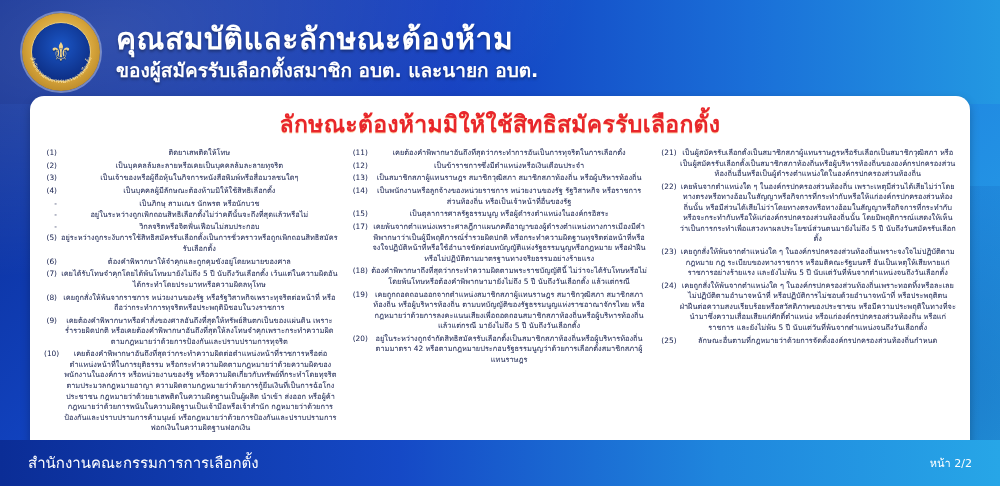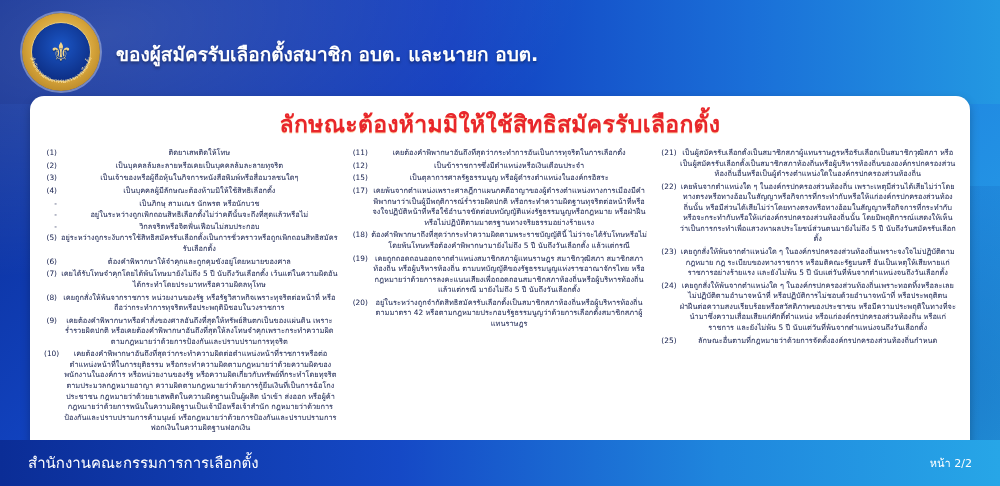--- a/index.html
+++ b/index.html
@@ -146,20 +146,21 @@
         <defs>
           <path id="arcpath" d="M 8,39 A 31,31 0 0 0 70,39"></path>
         </defs>
         <text>
           <textPath href="#arcpath" startOffset="50%" text-anchor="middle">สำนักงานคณะกรรมการการเลือกตั้ง</textPath>
         </text>
       </svg>
       <div class="glyph">⚜</div>
     </div>
     <div class="titles">
+      <div class="title-main">คุณสมบัติและลักษณะต้องห้าม</div>
       <div class="title-sub">ของผู้สมัครรับเลือกตั้งสมาชิก อบต. และนายก อบต.</div>
     </div>
   </div>
 
   <div class="card">
     <div class="card-title">ลักษณะต้องห้ามมิให้ใช้สิทธิสมัครรับเลือกตั้ง</div>
     <div class="cols">
       <div class="col" id="col0">
           <div class="item">
             <div class="num">(1)</div>
@@ -219,20 +220,28 @@
       <div class="col" id="col1">
           <div class="item">
             <div class="num">(11)</div>
             <div class="txt">เคยต้องคำพิพากษาอันถึงที่สุดว่ากระทำการอันเป็นการทุจริตในการเลือกตั้ง</div>
           </div>
           <div class="item">
             <div class="num">(12)</div>
             <div class="txt">เป็นข้าราชการซึ่งมีตำแหน่งหรือเงินเดือนประจำ</div>
           </div>
           <div class="item">
+            <div class="num">(13)</div>
+            <div class="txt">เป็นสมาชิกสภาผู้แทนราษฎร สมาชิกวุฒิสภา สมาชิกสภาท้องถิ่น หรือผู้บริหารท้องถิ่น</div>
+          </div>
+          <div class="item">
+            <div class="num">(14)</div>
+            <div class="txt">เป็นพนักงานหรือลูกจ้างของหน่วยราชการ หน่วยงานของรัฐ รัฐวิสาหกิจ หรือราชการส่วนท้องถิ่น หรือเป็นเจ้าหน้าที่อื่นของรัฐ</div>
+          </div>
+          <div class="item">
             <div class="num">(15)</div>
             <div class="txt">เป็นตุลาการศาลรัฐธรรมนูญ หรือผู้ดำรงตำแหน่งในองค์กรอิสระ</div>
           </div>
           <div class="item">
             <div class="num">(17)</div>
             <div class="txt">เคยพ้นจากตำแหน่งเพราะศาลฎีกาแผนกคดีอาญาของผู้ดำรงตำแหน่งทางการเมืองมีคำพิพากษาว่าเป็นผู้มีพฤติการณ์ร่ำรวยผิดปกติ หรือกระทำความผิดฐานทุจริตต่อหน้าที่หรือจงใจปฏิบัติหน้าที่หรือใช้อำนาจขัดต่อบทบัญญัติแห่งรัฐธรรมนูญหรือกฎหมาย หรือฝ่าฝืนหรือไม่ปฏิบัติตามมาตรฐานทางจริยธรรมอย่างร้ายแรง</div>
           </div>
           <div class="item">
             <div class="num">(18)</div>
             <div class="txt">ต้องคำพิพากษาถึงที่สุดว่ากระทำความผิดตามพระราชบัญญัตินี้ ไม่ว่าจะได้รับโทษหรือไม่ โดยพ้นโทษหรือต้องคำพิพากษามายังไม่ถึง 5 ปี นับถึงวันเลือกตั้ง แล้วแต่กรณี</div>

